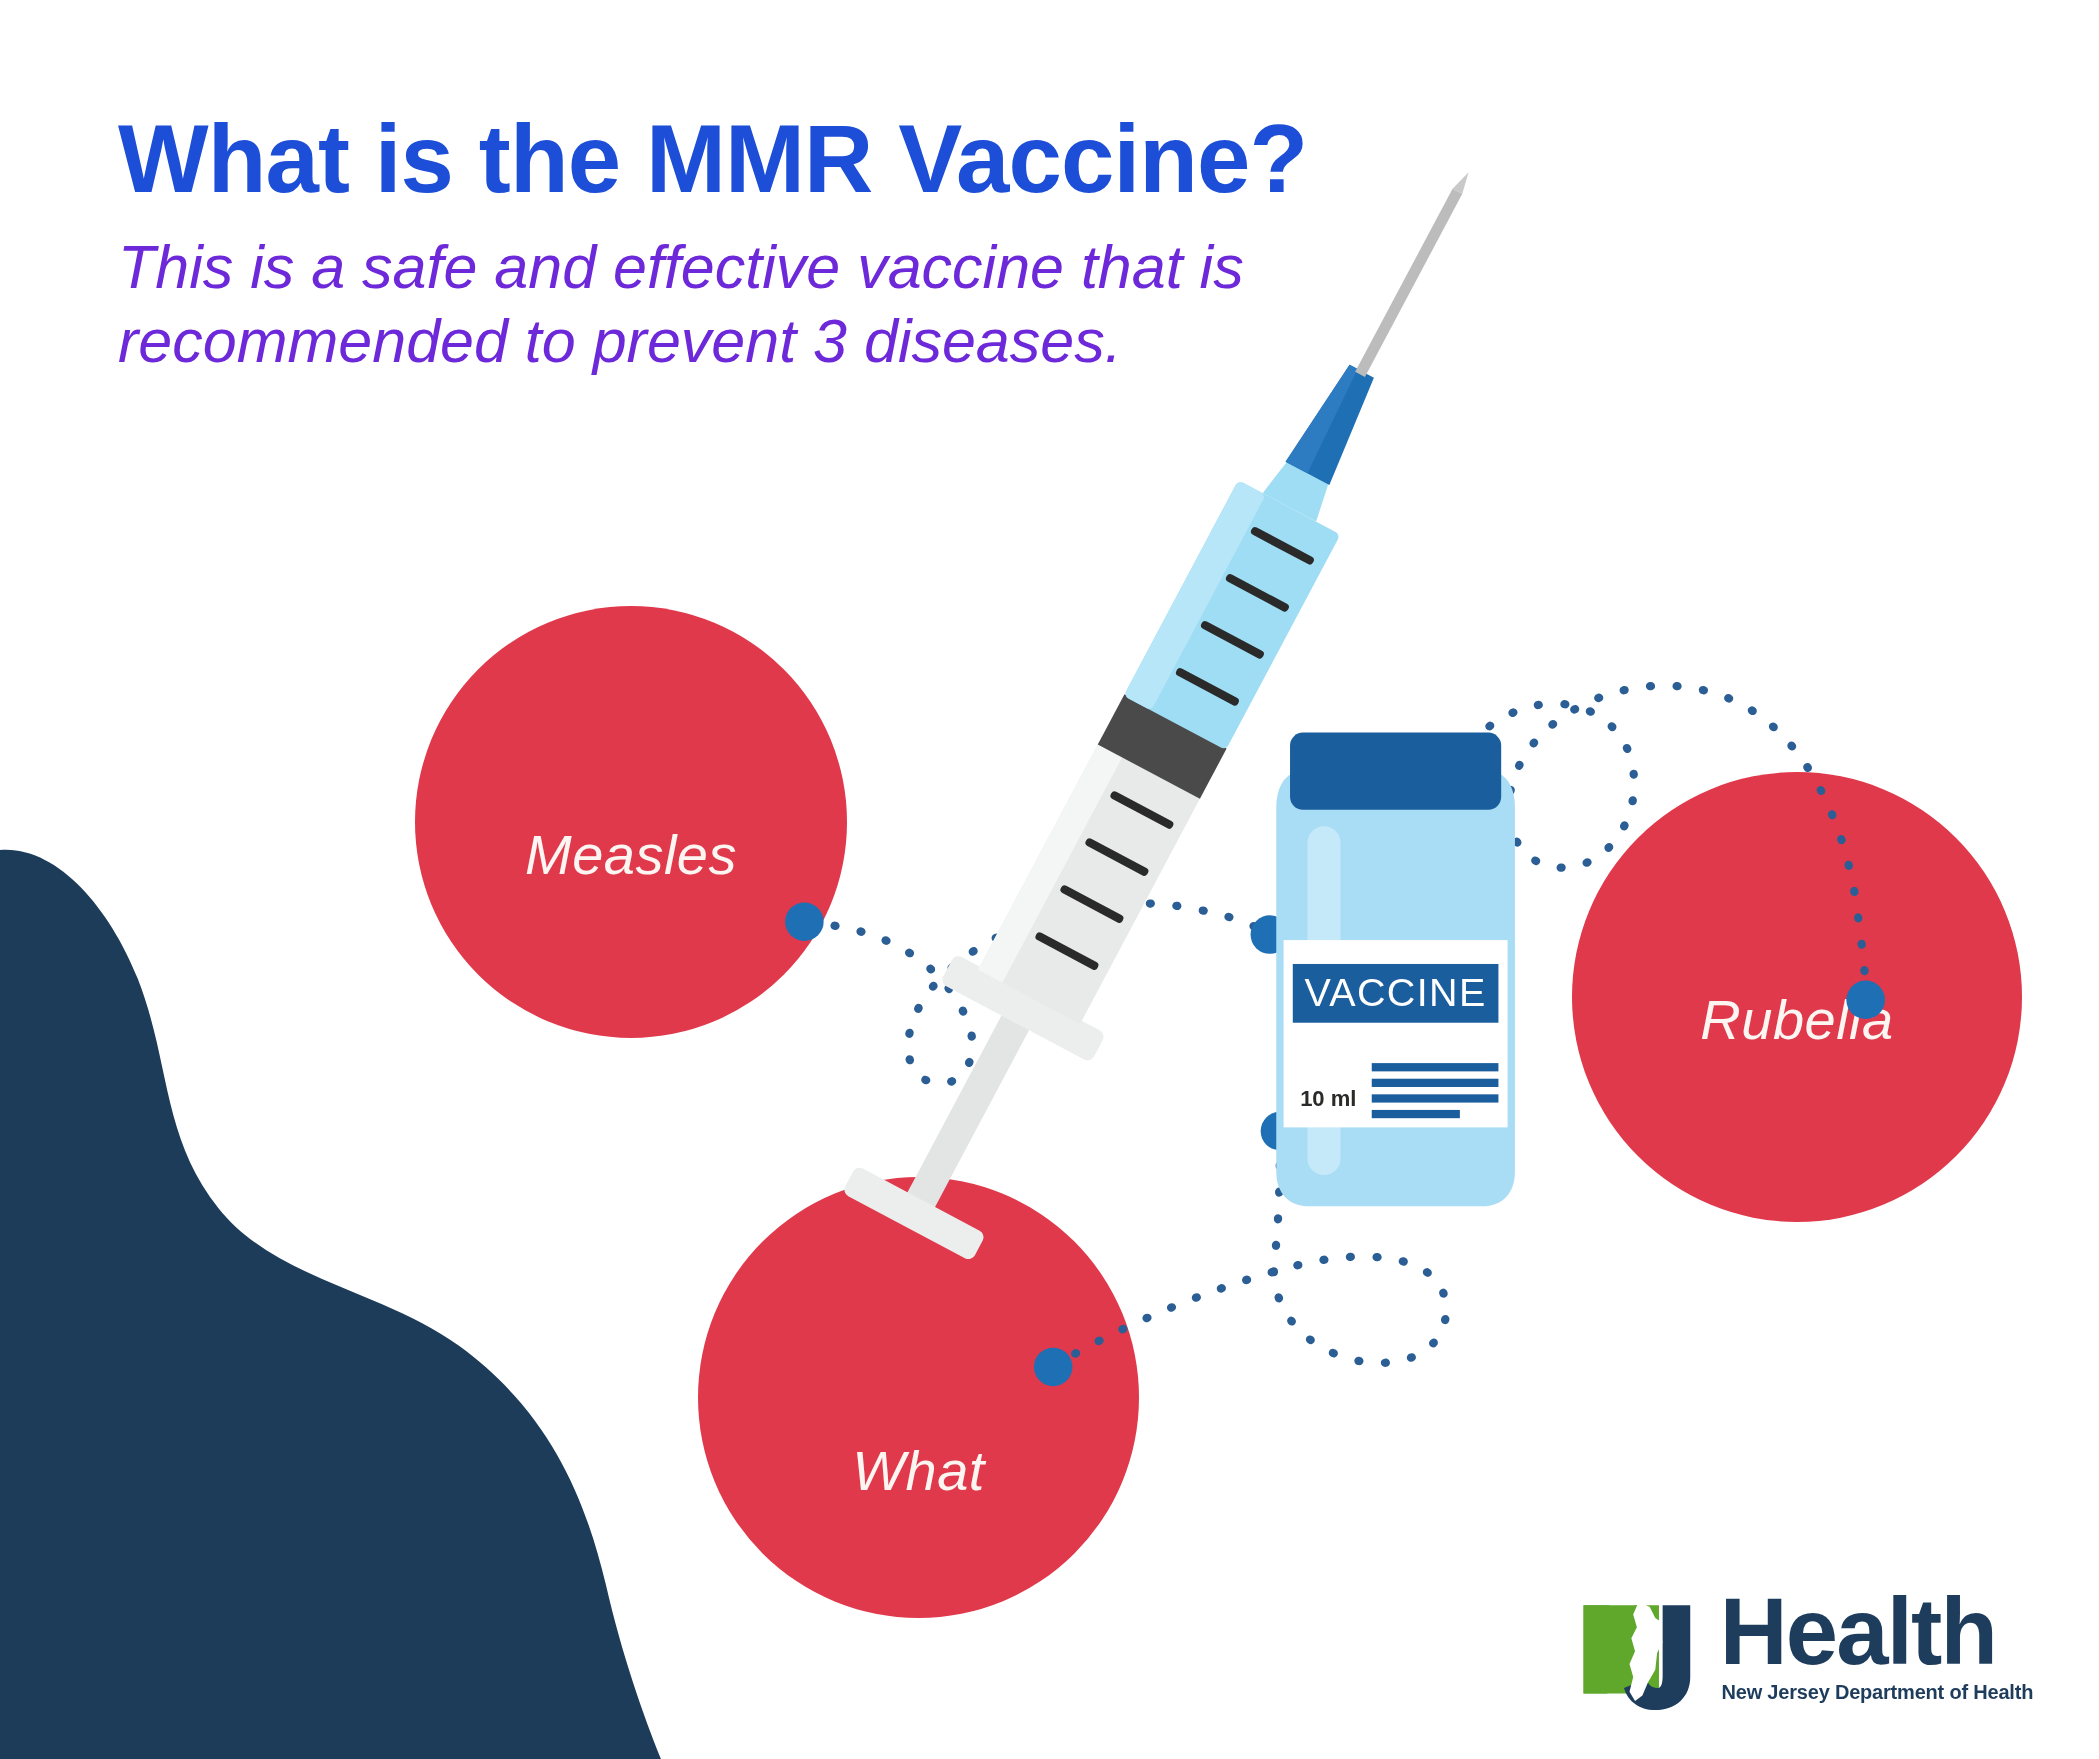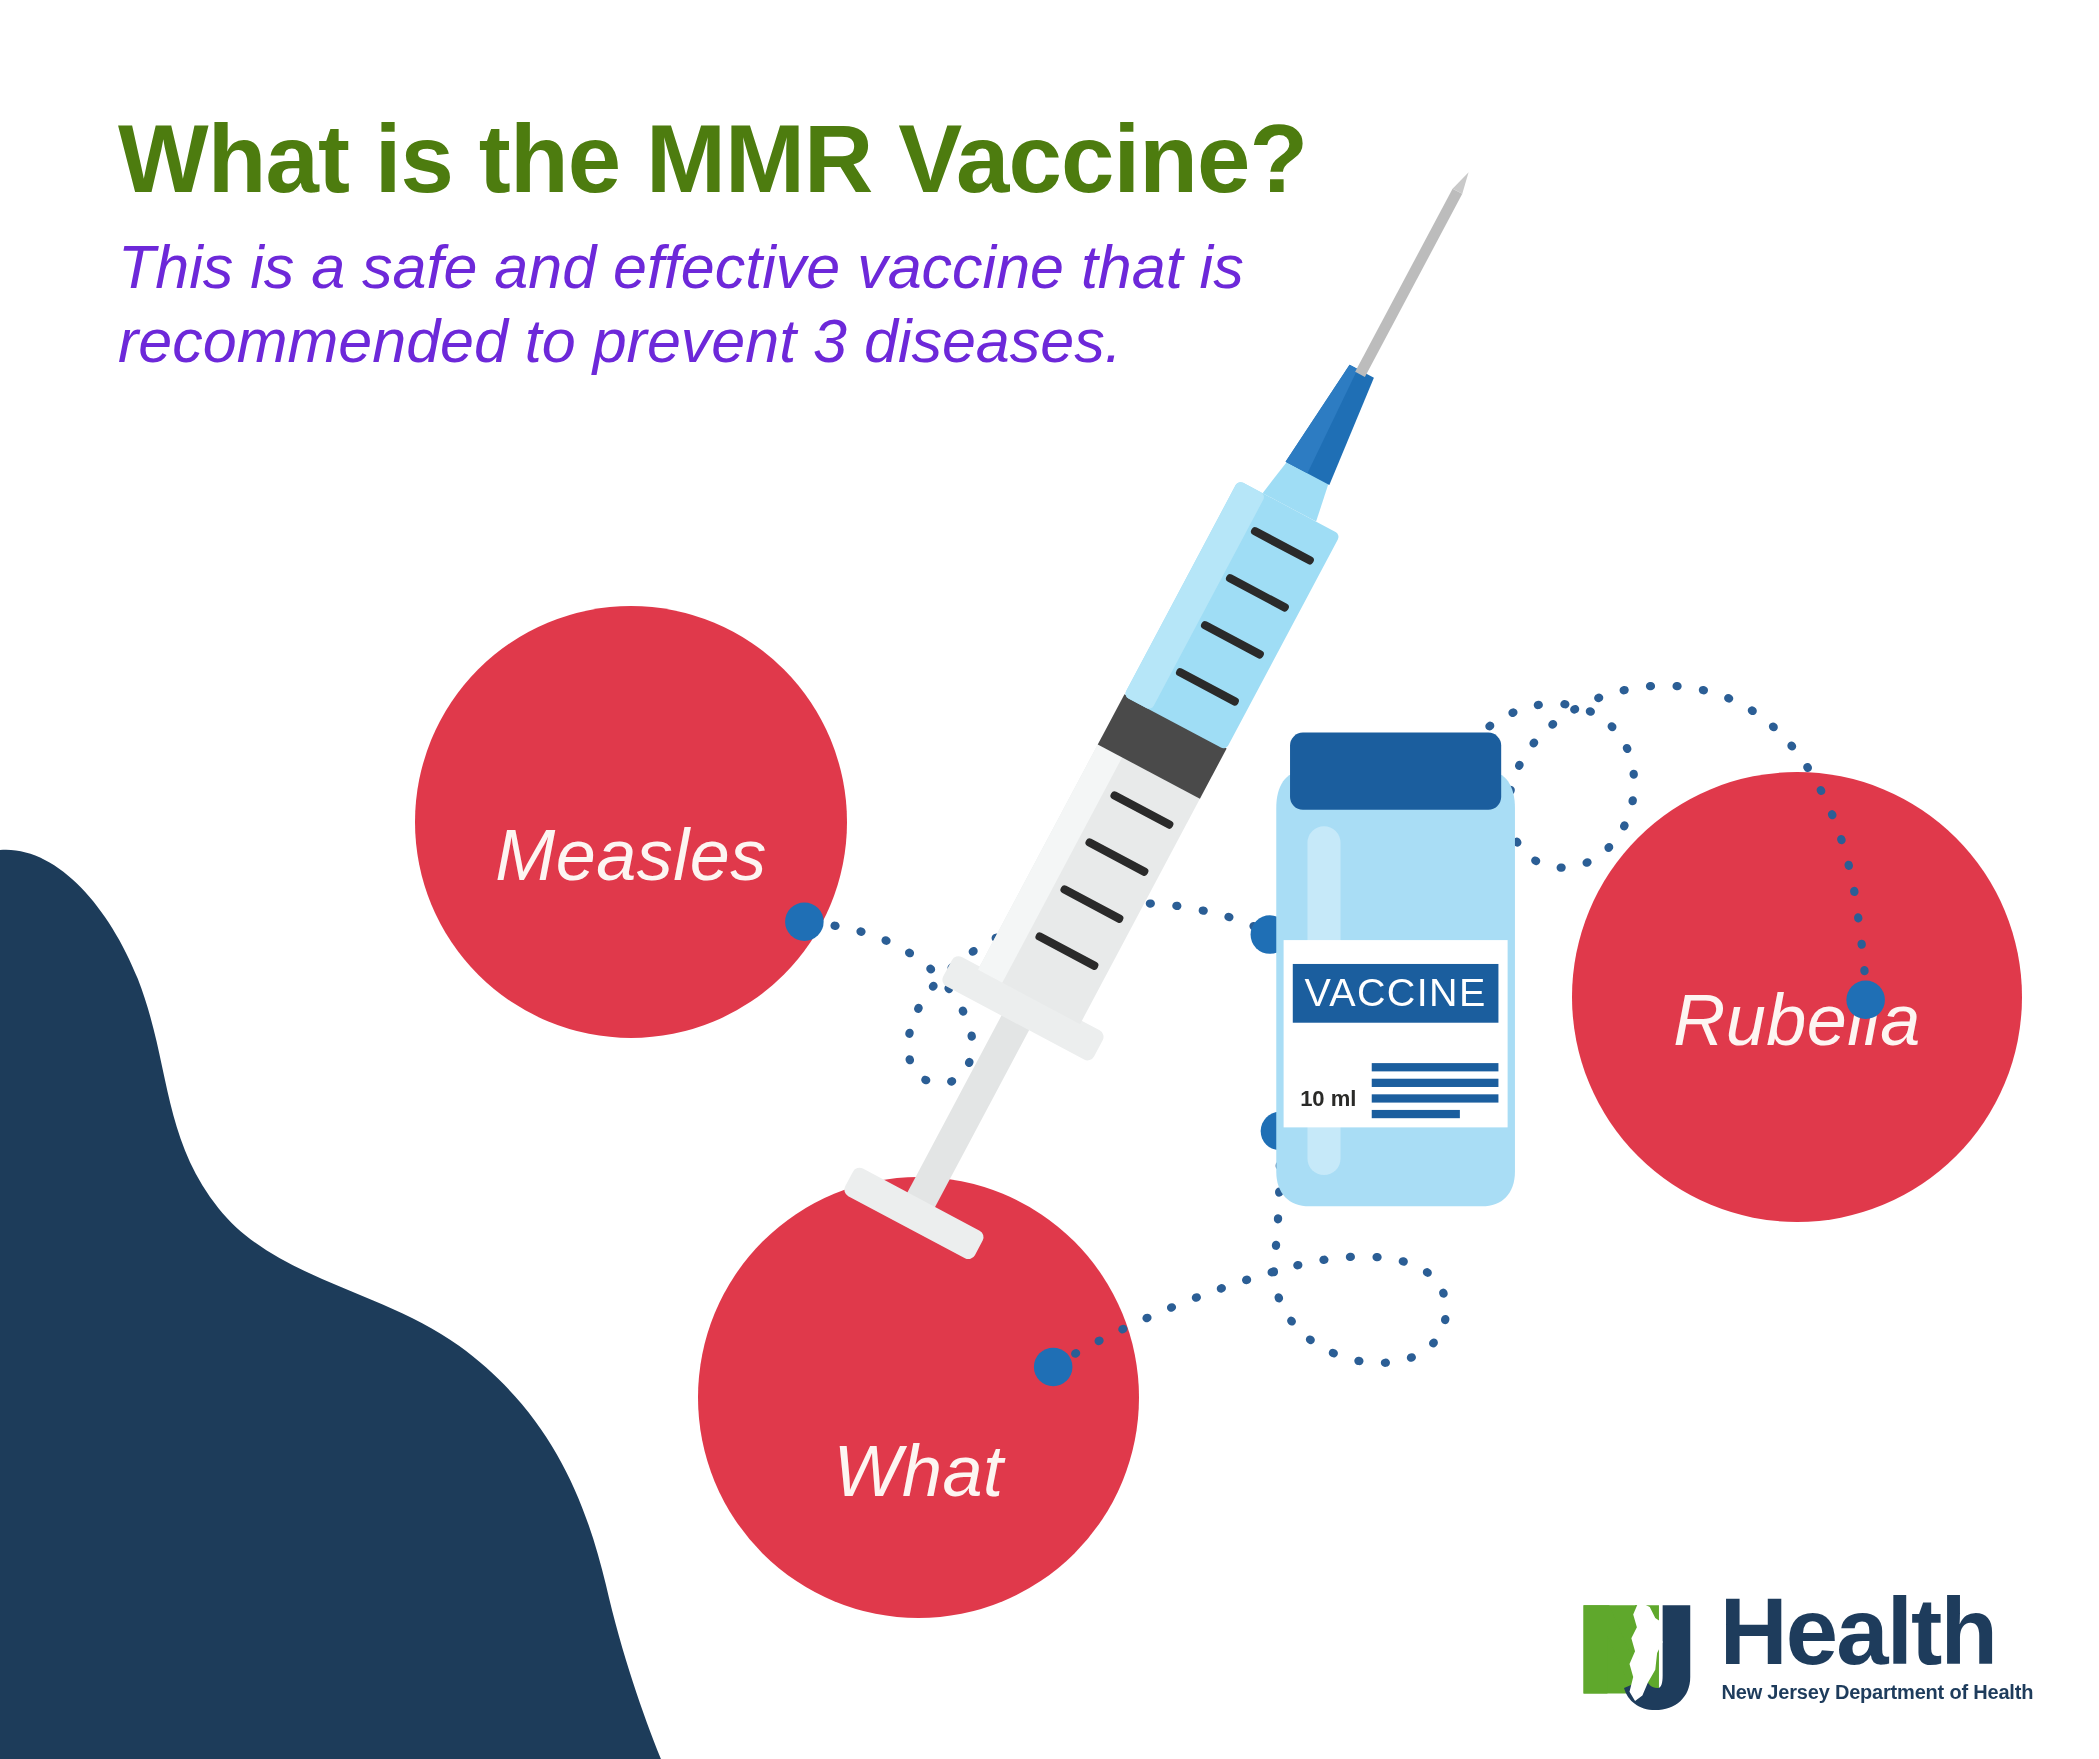--- a/index.html
+++ b/index.html
@@ -12,37 +12,37 @@
   }
   #stage{position:absolute;inset:0;width:2099px;height:1759px;overflow:hidden;}
 
   
   .bg-wave{position:absolute;left:0;bottom:0;width:716px;height:964px;}
 
   
   .header{position:absolute;left:118px;top:108px;width:1653px;}
   .title{
     font-size:96px;font-weight:700;line-height:1.06;
-    color:#4d7c0f;letter-spacing:-0.9px;margin:0;
+    color:#1d4ed8;letter-spacing:-0.9px;margin:0;
     white-space:nowrap;
   }
   .subtitle{
     font-size:61px;font-style:italic;line-height:1.22;
     color:#6d28d9;margin:20px 0 0 0;font-weight:400;
     max-width:1451px;
   }
 
   
   .bubble{
     position:absolute;border-radius:50%;
     background:#e0394b;
     display:flex;align-items:center;justify-content:center;
   }
   .bubble span{
-    color:#fdf5f2;font-size:72px;font-style:italic;font-weight:400;
+    color:#fdf5f2;font-size:56px;font-style:italic;font-weight:400;
     letter-spacing:0.5px;line-height:1;
     pointer-events:none;
   }
   #bubble-measles{left:415px;top:606px;width:432px;height:432px;}
   #bubble-measles span{position:relative;top:33px;}
   #bubble-mumps{left:698px;top:1177px;width:441px;height:441px;}
   #bubble-mumps span{position:relative;top:73px;}
   #bubble-rubella{left:1572px;top:772px;width:450px;height:450px;}
   #bubble-rubella span{position:relative;top:23px;}
 

